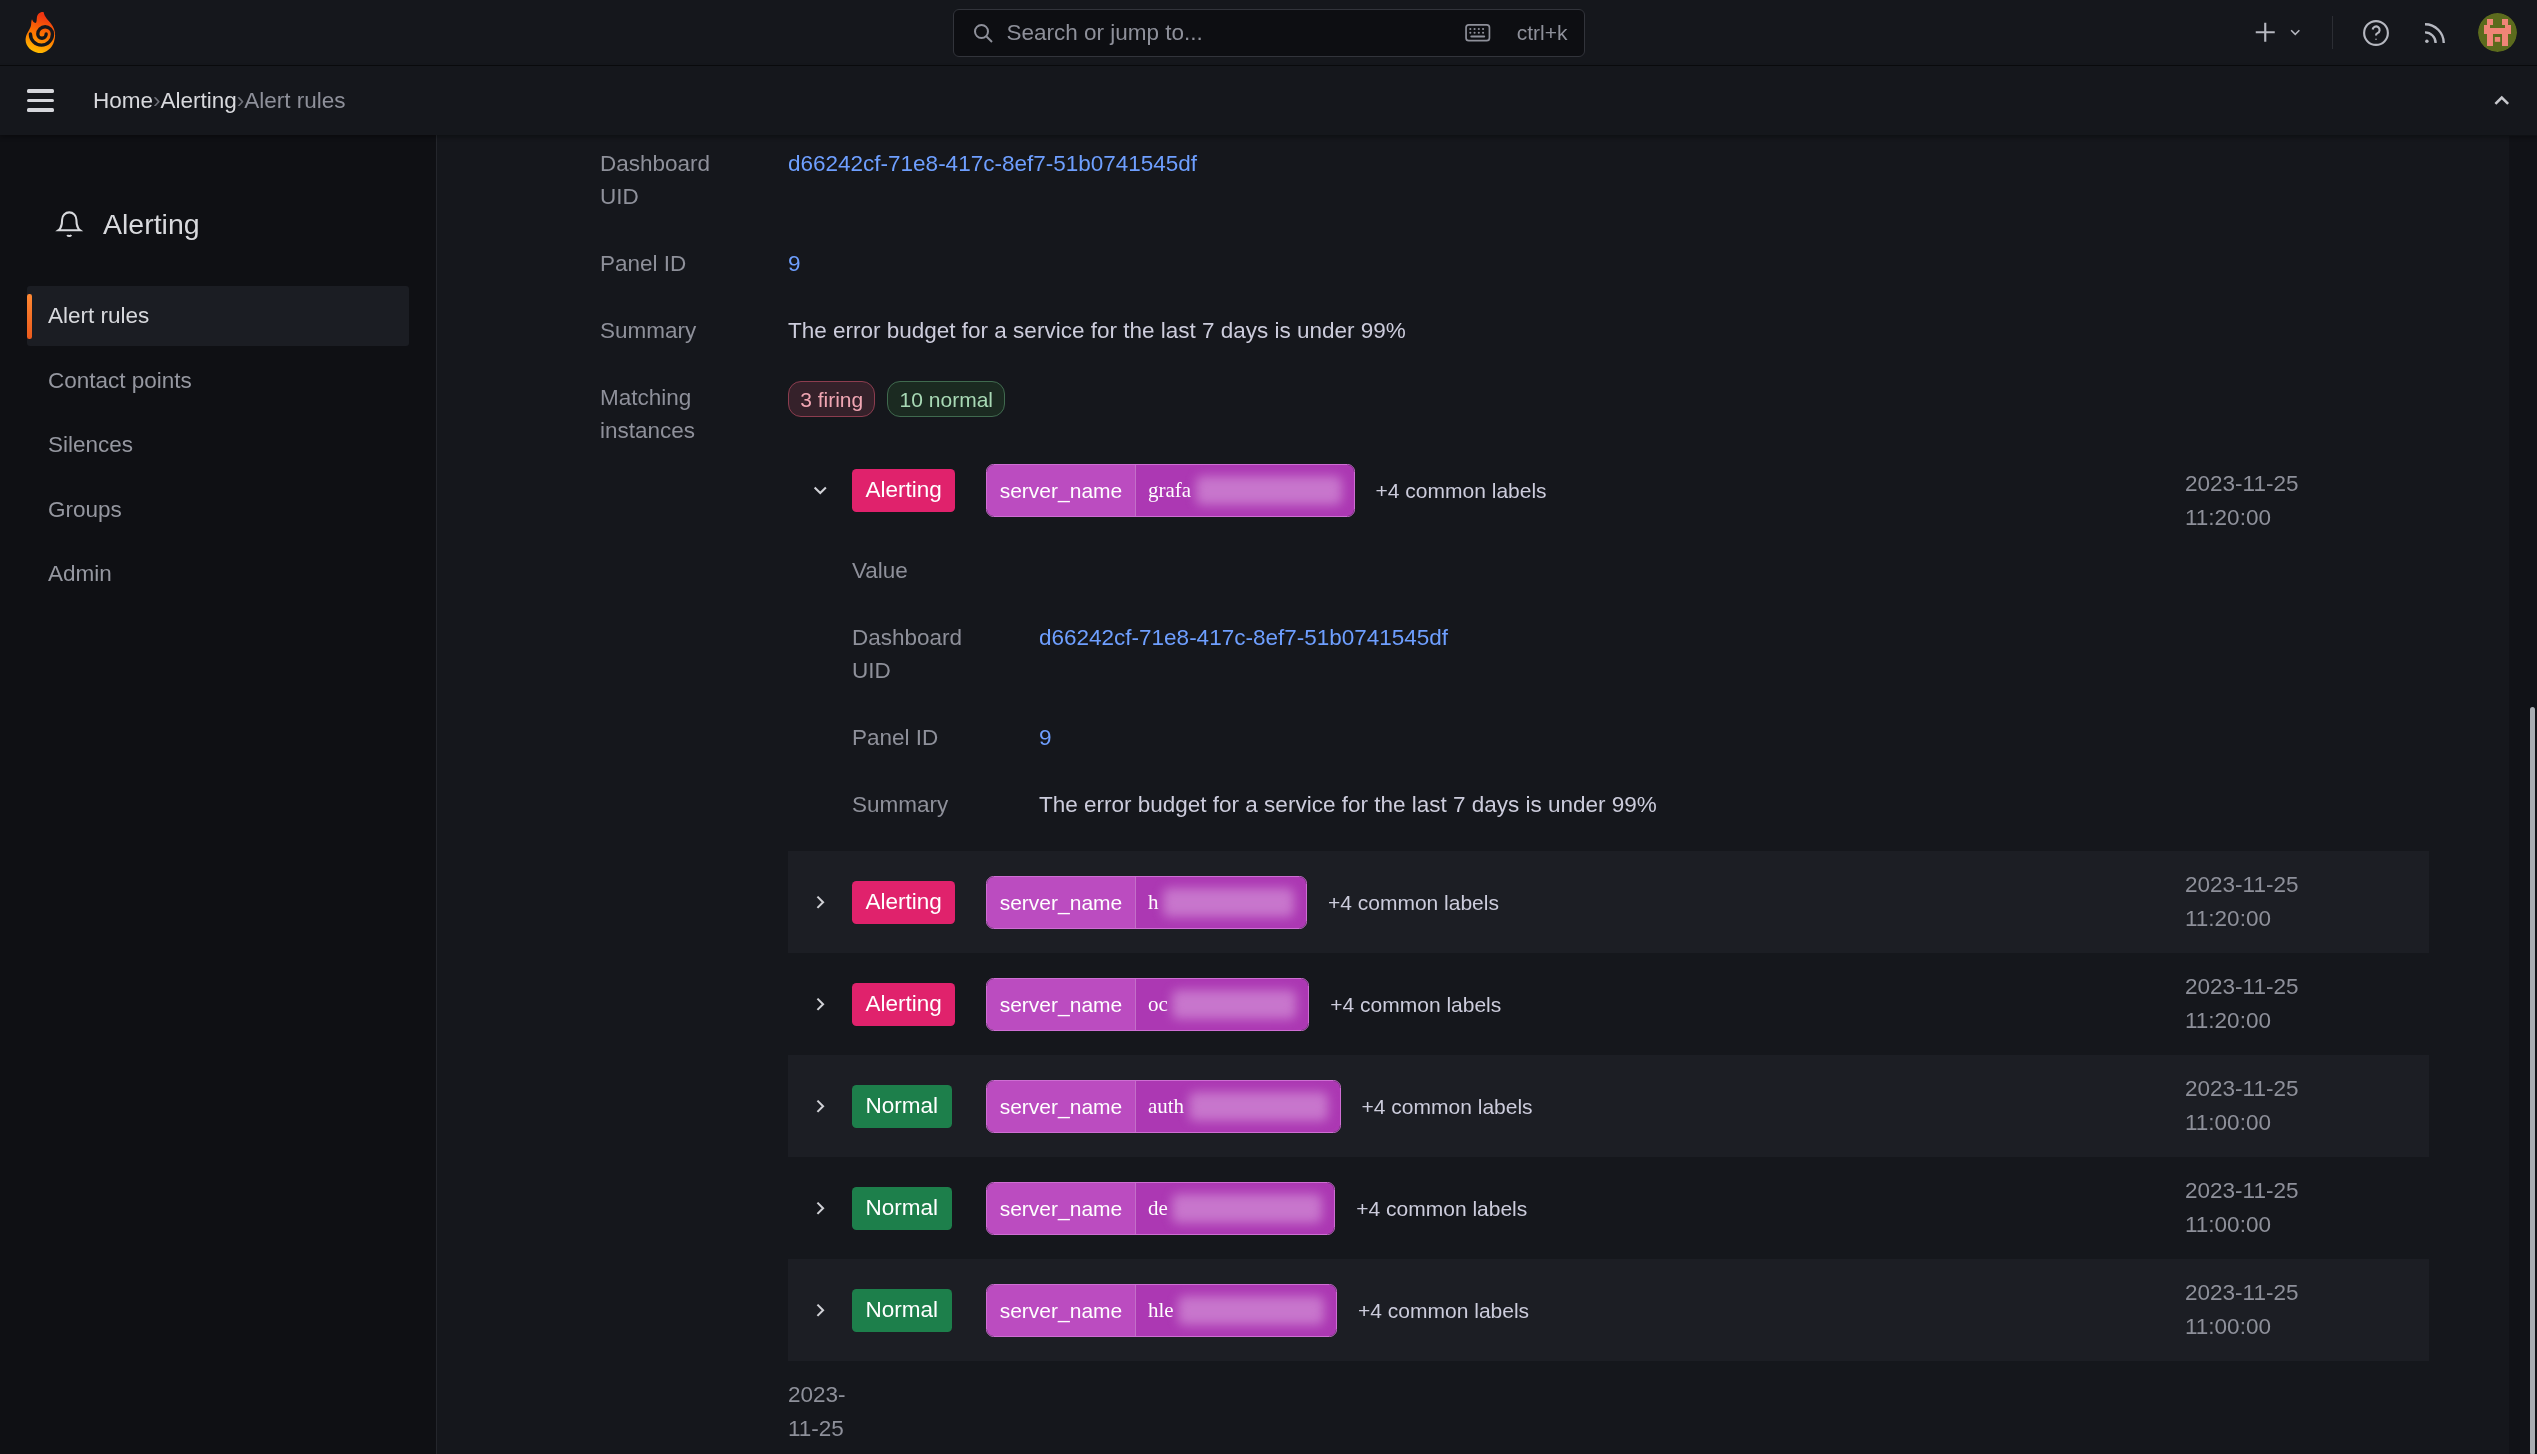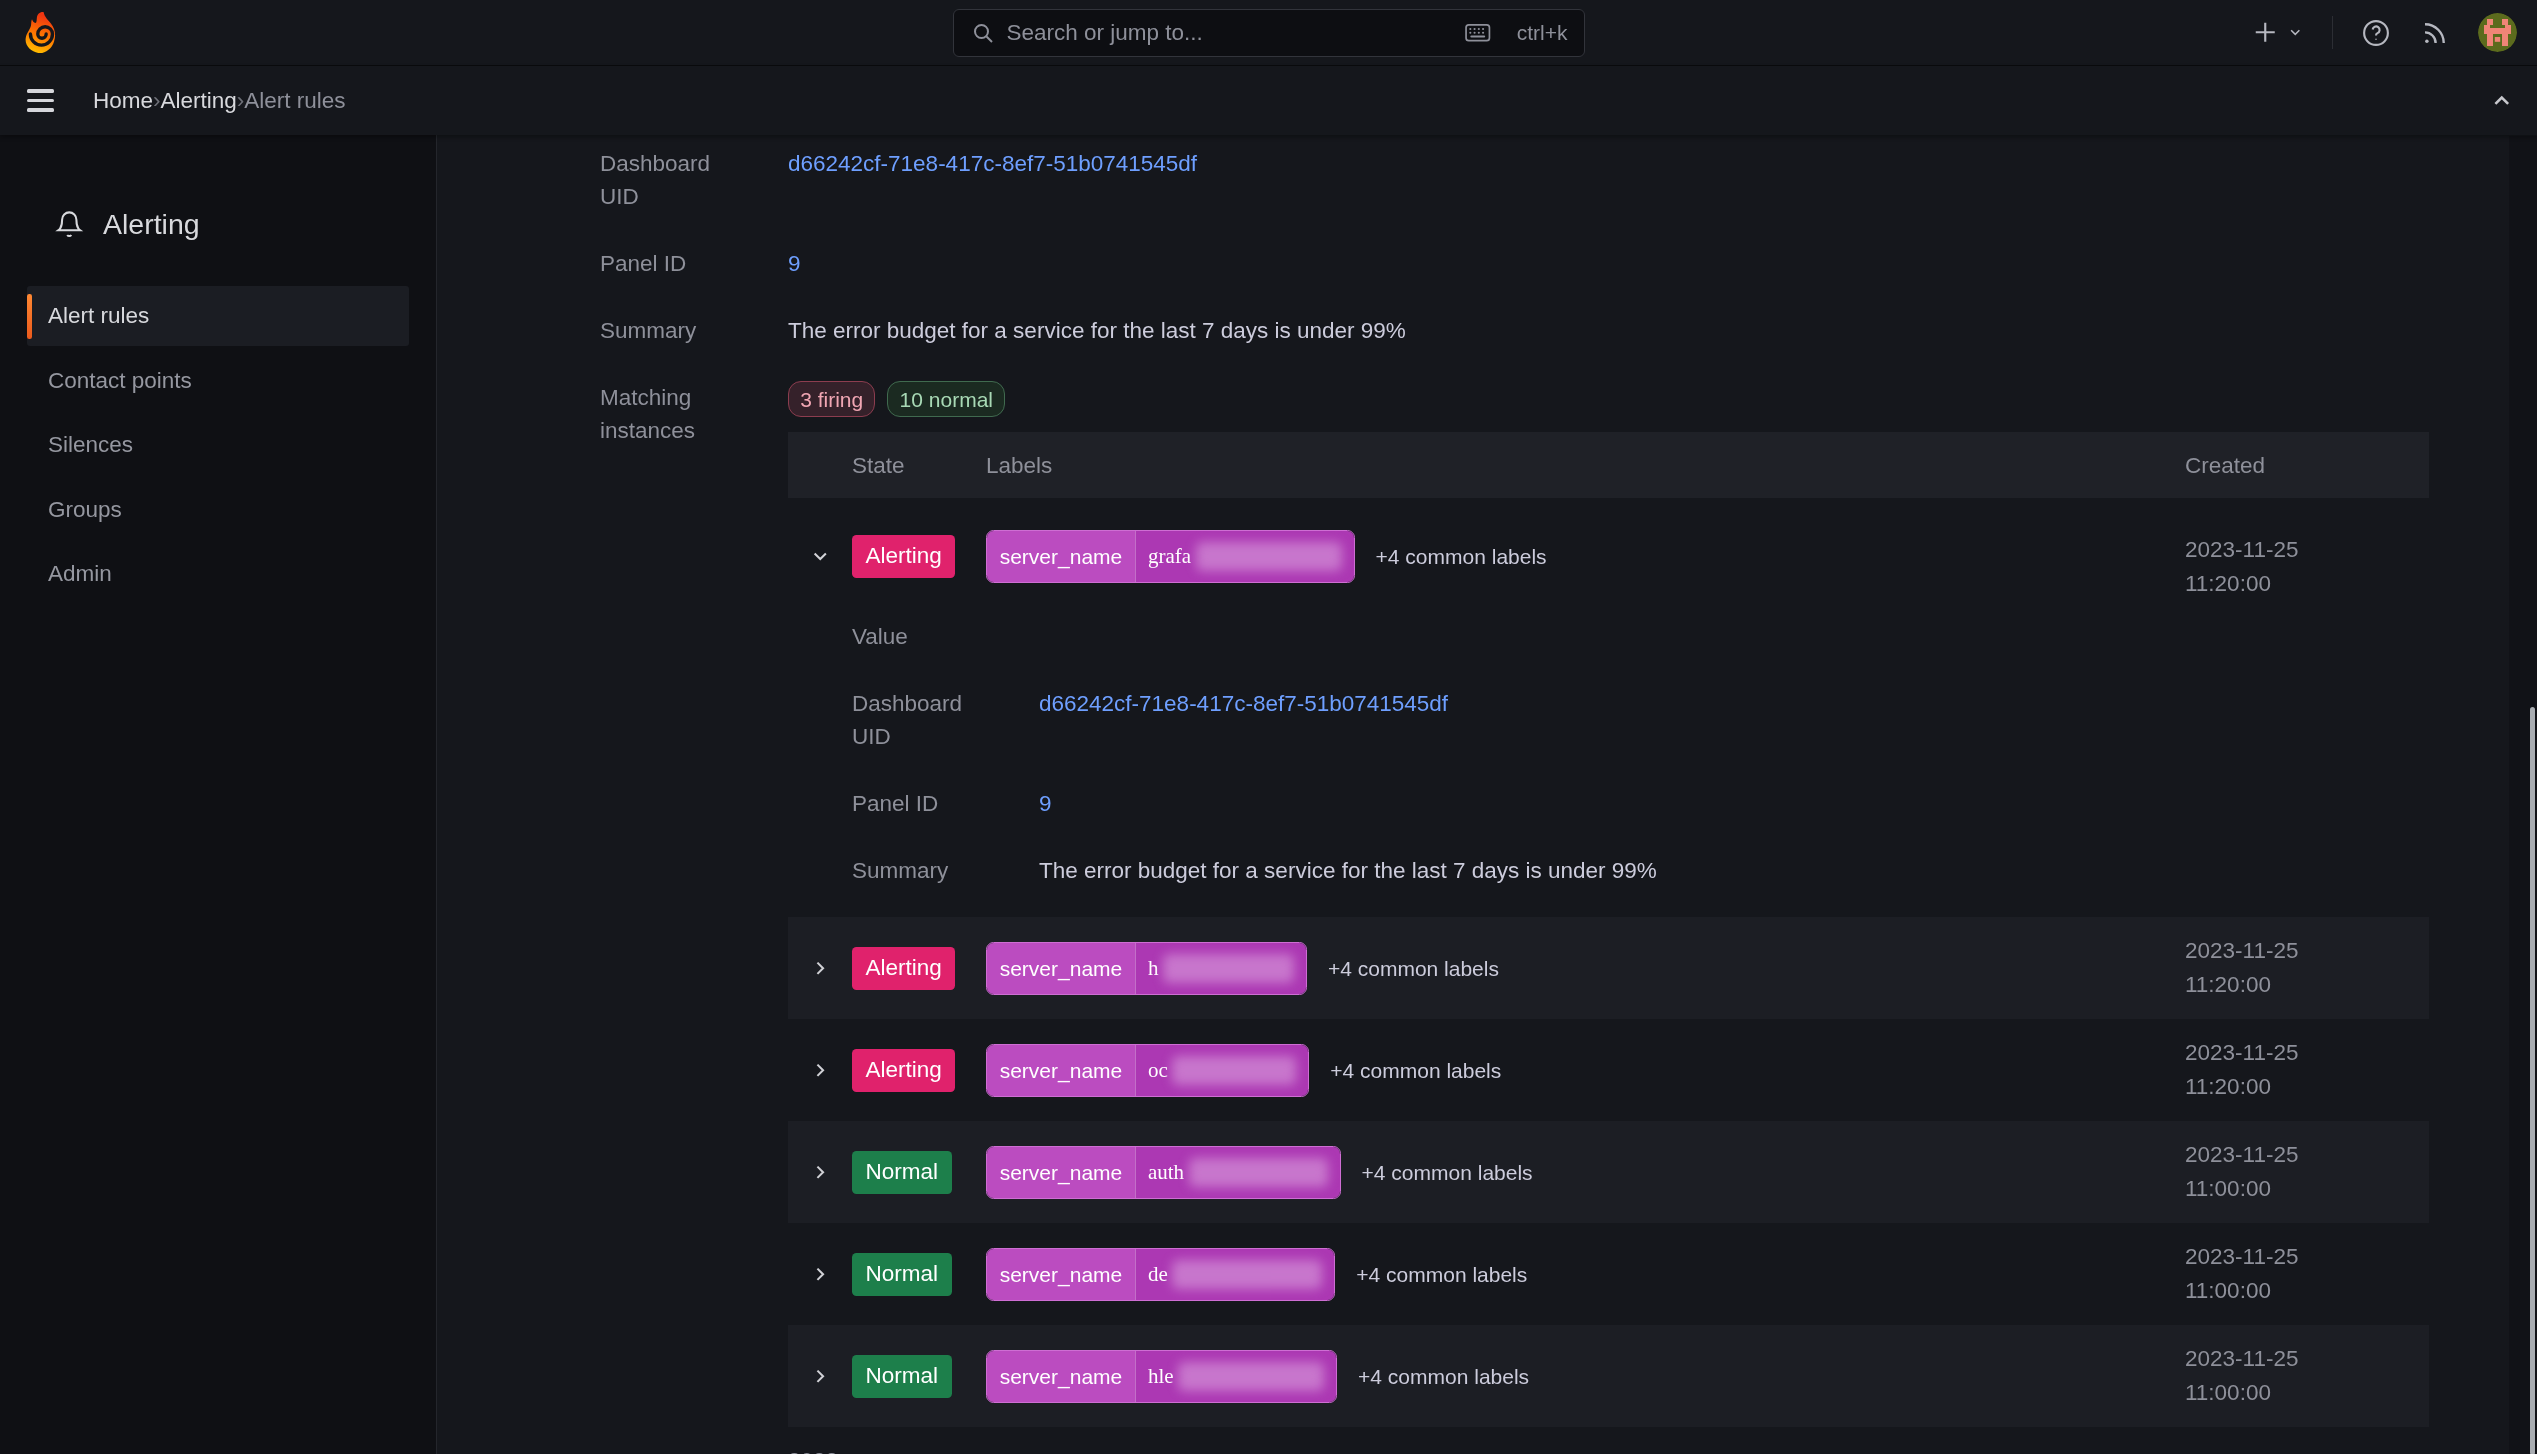--- a/index.html
+++ b/index.html
@@ -258,26 +258,20 @@
 
     <div class="kv-row matching">
       <div class="kv-label">Matching instances</div>
       <div class="kv-value">
         <div class="chips" id="chips">
             <span class="chip firing">3 firing</span>
             <span class="chip normal">10 normal</span>
           </div>
 
         <div class="itable">
-          <div class="t-grid t-header">
-            <div></div>
-            <div>State</div>
-            <div>Labels</div>
-            <div>Created</div>
-          </div>
           <div id="t-body">
               <div class="t-row expanded">
                 <div class="t-grid row-main" style="grid-template-columns: 64px 134px 1fr 244px;">
                   <div class="cell-exp">
                     <svg class="chev down" width="22.5" height="22.5" viewBox="0 0 24 24" fill="none" stroke="#d0d1d6" stroke-width="2.2">
                       <path d="M9 6l6 6-6 6"></path>
                     </svg>
                   </div>
                   <div><span class="state-badge alerting">Alerting</span></div>
                   <div class="cell-labels">

